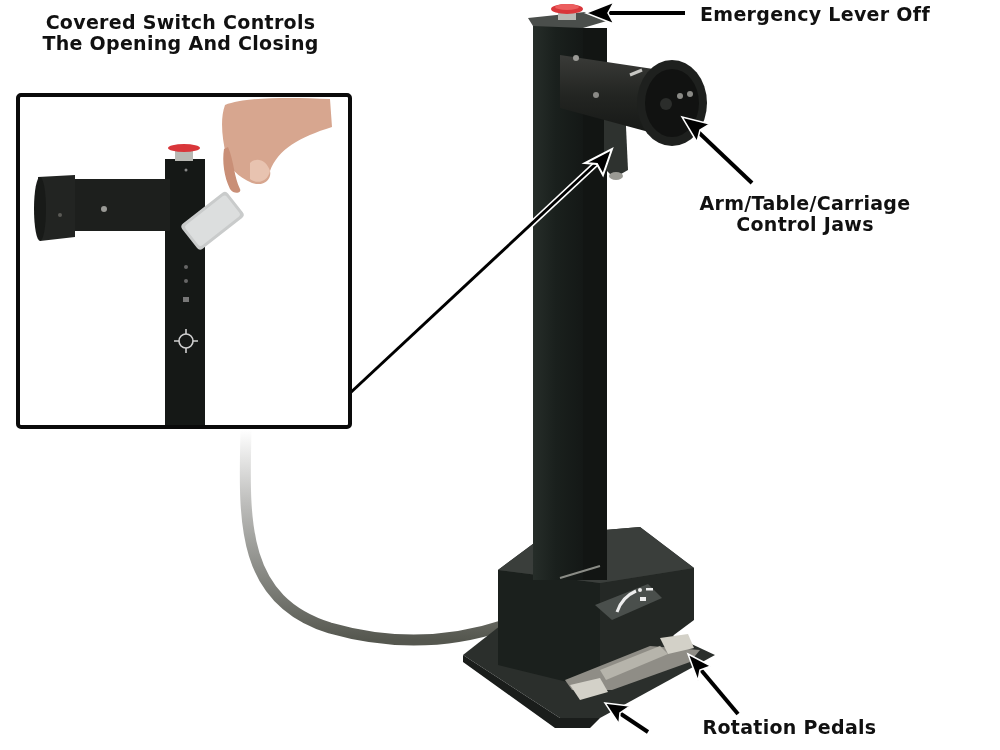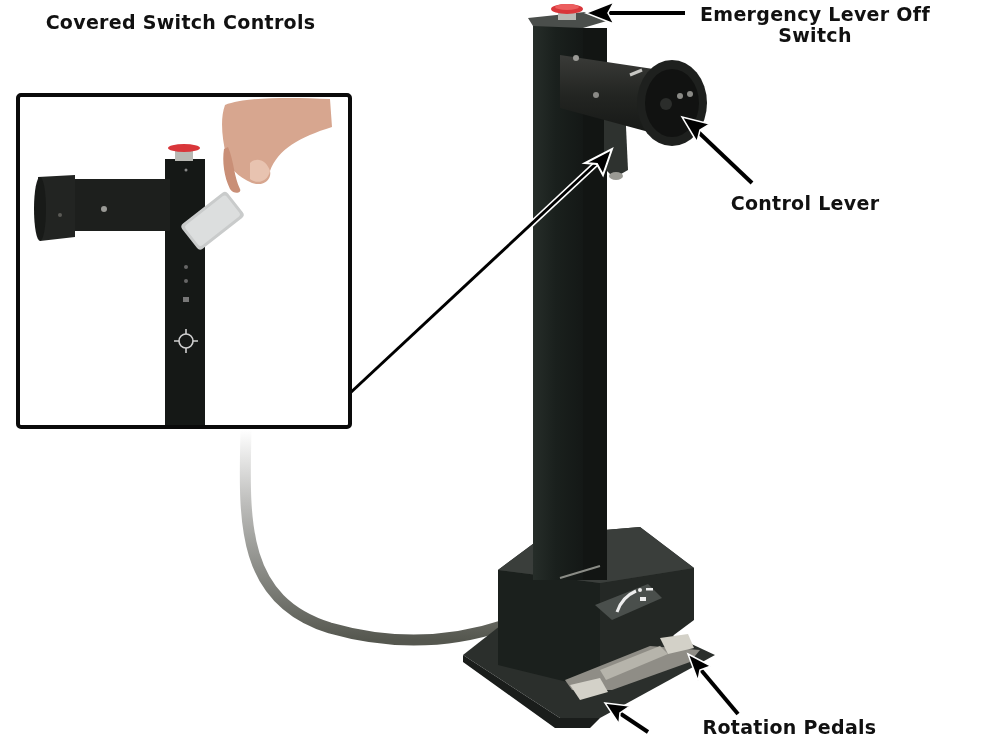--- a/index.html
+++ b/index.html
@@ -156,26 +156,27 @@
     <g fill="#d7a68f">
       <path d="M205 8 C 225 0, 270 0, 310 2 L 312 30 C 280 40, 258 52, 250 74 C 252 82, 244 90, 232 86 C 218 80, 208 70, 206 58 C 202 40, 200 22, 205 8 Z"></path>
       <path d="M230 66 C 236 60, 246 62, 250 74 C 248 84, 238 88, 230 82 Z" fill="#e8c3b0"></path>
       <path d="M208 50 C 214 64, 214 80, 220 92 C 222 96, 214 98, 210 92 C 204 80, 202 64, 204 52 Z" fill="#c98f77"></path>
     </g>
   </svg>
 </div>
 
 <div class="label" style="left: 18px; top: 12px; width: 325px;">
   <span>Covered Switch Controls</span>
+  <span>The Opening And Closing</span>
 </div>
 
 <div class="label" style="left: 680px; top: 4px; width: 270px;">
   <span>Emergency Lever Off</span>
-  <span>Switch</span>
 </div>
 
 <div class="label" style="left: 665px; top: 193px; width: 280px;">
-  <span>Control Lever</span>
+  <span>Arm/Table/Carriage</span>
+  <span>Control Jaws</span>
 </div>
 
 <div class="label" style="left: 682px; top: 717px; width: 215px;">
   <span>Rotation Pedals</span>
 </div>
 
 </body></html>

